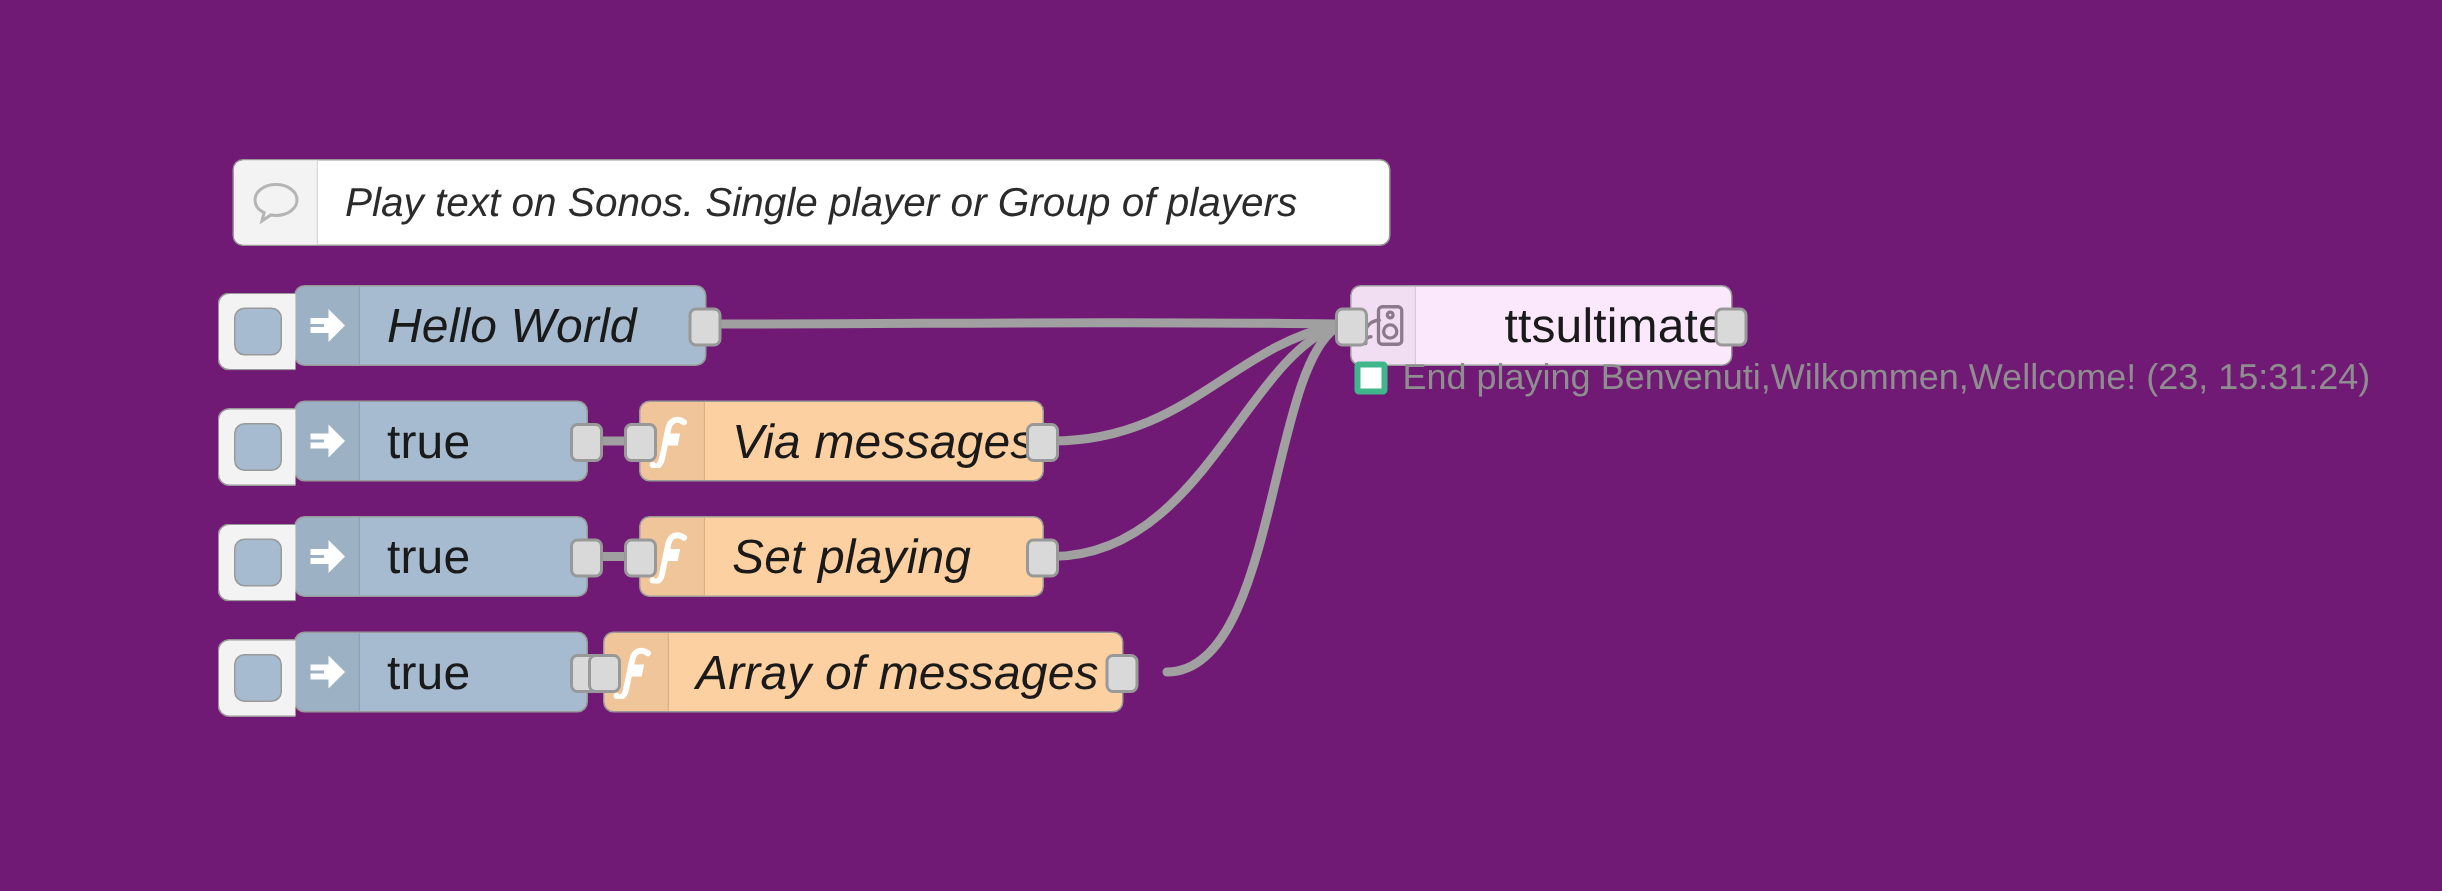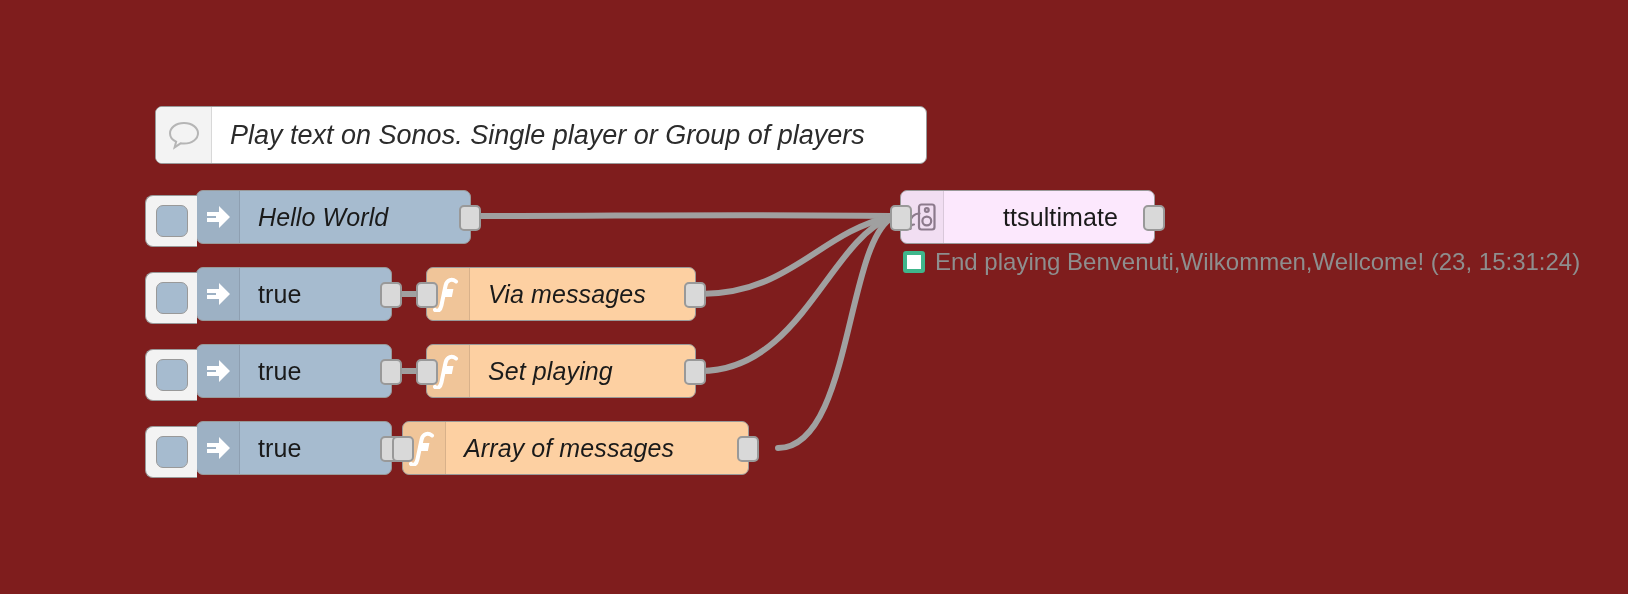--- a/index.html
+++ b/index.html
@@ -11,21 +11,21 @@
   body {
     font-family: "Liberation Sans", sans-serif;
     width: 1628px;
     height: 594px;
     overflow: hidden;
   }
   #canvas {
     position: relative;
     width: 1628px;
     height: 594px;
-    background: #7f1d1d;
+    background: #701a75;
   }
   #wires {
     position: absolute;
     left: 0;
     top: 0;
     width: 1628px;
     height: 594px;
     pointer-events: none;
   }
 
@@ -49,21 +49,21 @@
     align-items: center;
     justify-content: center;
     background: rgba(0,0,0,0.05);
   }
   .node-label {
     flex: 1 1 auto;
     display: flex;
     align-items: center;
     padding-left: 18px;
     padding-right: 14px;
-    font-size: 25px;
+    font-size: 32px;
     color: #1a1a1a;
     letter-spacing: 0.1px;
     white-space: nowrap;
     overflow: hidden;
   }
   .italic { font-style: italic; }
 
   
   .port {
     position: absolute;
@@ -301,18 +301,18 @@
           <path d="M3 21 a9.5 9.5 0 0 1 9.5 -9.5"></path>
         </g>
         <circle cx="3.2" cy="26.6" r="1.5" fill="#8c7a8c"></circle>
       </svg>
     </div>
     <div class="node-label">ttsultimate</div>
     <div class="port" style="left:-11px; top:14px;"></div>
     <div class="port" style="right:-11px; top:14px;"></div>
   </div>
 
-  <div class="node-status" style="left:903px; top:248px;">
+  <div class="node-status" style="left:903px; top:238px;">
     <div class="status-dot"></div>
     <span>End playing Benvenuti,Wilkommen,Wellcome! (23, 15:31:24)</span>
   </div>
 
 </div>
 
 </body></html>

